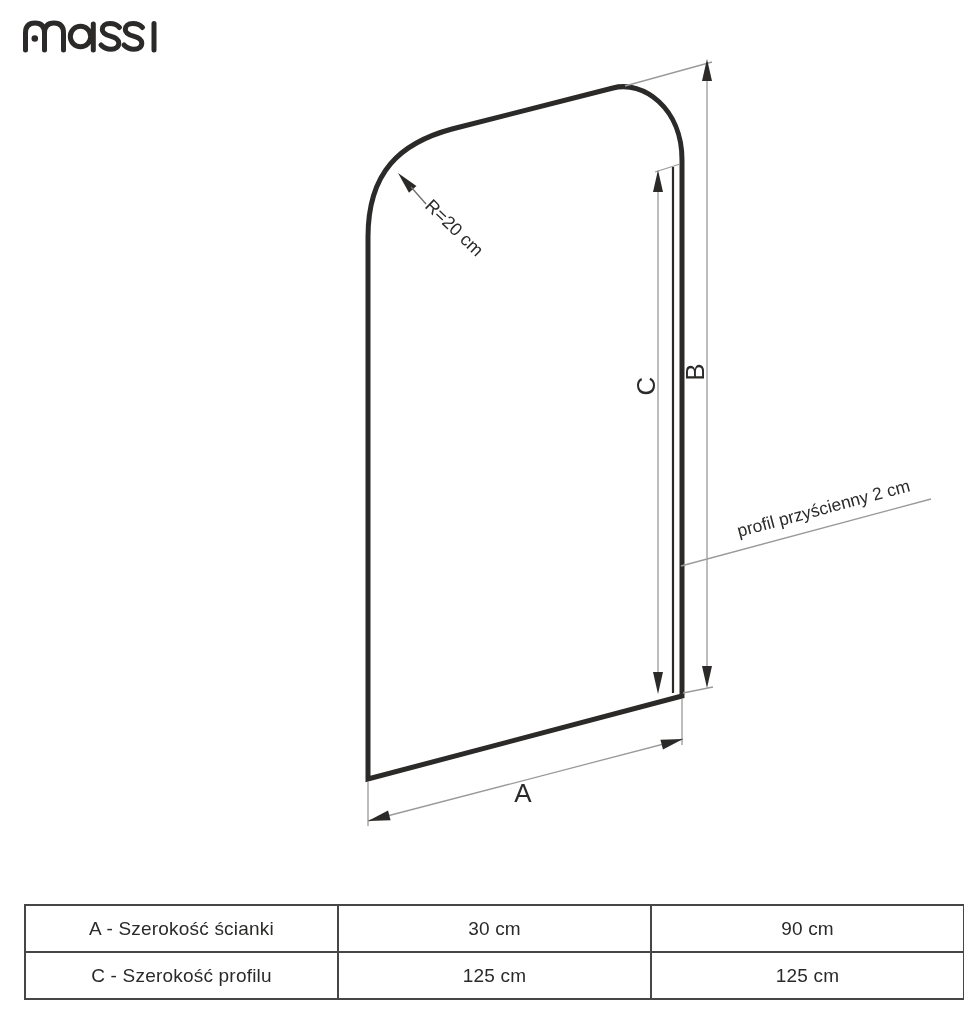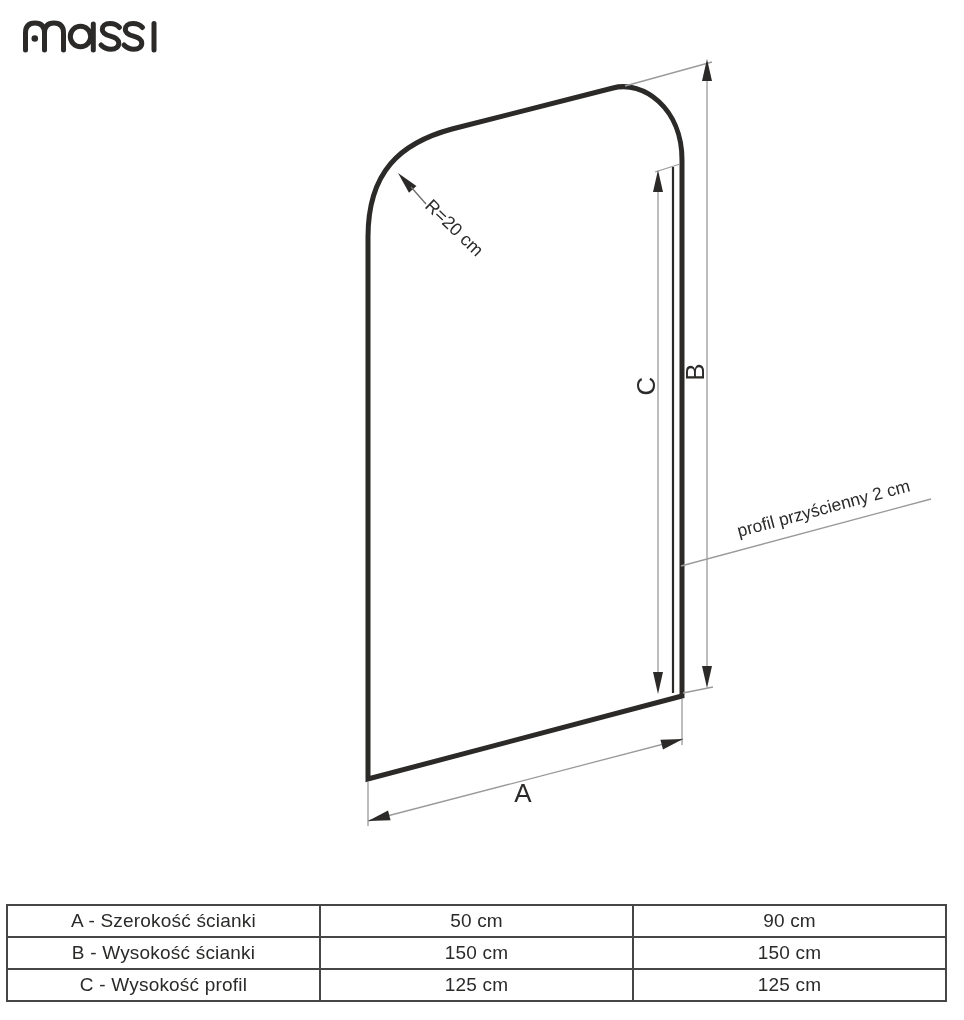--- a/index.html
+++ b/index.html
@@ -6,21 +6,21 @@
   .canvas{
     position:relative;
     width:964px;height:1020px;
     background:#ffffff;
     font-family:"Liberation Sans", sans-serif;
     overflow:hidden;
   }
   .logo{position:absolute;left:22px;top:13px;width:148px;height:46px;}
   .drawing{position:absolute;left:0;top:0;width:964px;height:900px;}
   .dims-table{
-    position:absolute;left:6px;top:904px;width:941px;height:96px;
+    position:absolute;left:24px;top:904px;width:941px;height:96px;
     border-collapse:collapse;table-layout:fixed;
   }
   .dims-table td{
     border:2px solid #464646;
     text-align:center;vertical-align:middle;
     font-size:19px;color:#2b2a29;
     padding:0;height:30px;
     letter-spacing:0.2px;
   }
   svg text{fill:#2b2a29;}
@@ -89,29 +89,24 @@
     <text class="dim-label" transform="translate(704,372) rotate(-90)" text-anchor="middle">B</text>
     <text class="dim-label" transform="translate(655,386) rotate(-90)" text-anchor="middle">C</text>
     <text class="anno-label" transform="translate(424,207) rotate(44)">R=20 cm</text>
     <text class="profile-anno" transform="translate(825,514) rotate(-15)" text-anchor="middle">profil przyścienny 2 cm</text>
   </svg>
 
   <table class="dims-table">
     <tbody>
       <tr>
         <td>A - Szerokość ścianki</td>
-        <td>50 cm</td>
+        <td>30 cm</td>
         <td>90 cm</td>
       </tr>
       <tr>
-        <td>B - Wysokość ścianki</td>
-        <td>150 cm</td>
-        <td>150 cm</td>
-      </tr>
-      <tr>
-        <td>C - Wysokość profil</td>
+        <td>C - Szerokość profilu</td>
         <td>125 cm</td>
         <td>125 cm</td>
       </tr>
     </tbody>
   </table>
 
 </div>
 
 </body></html>

